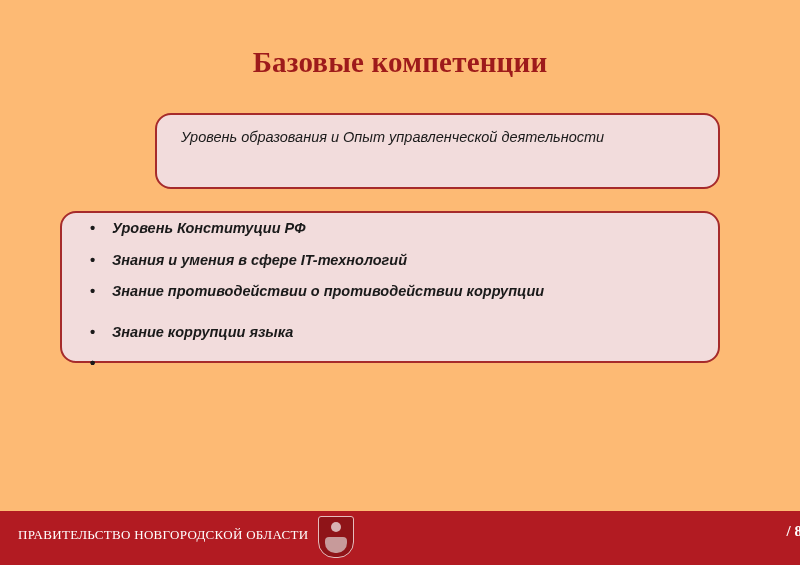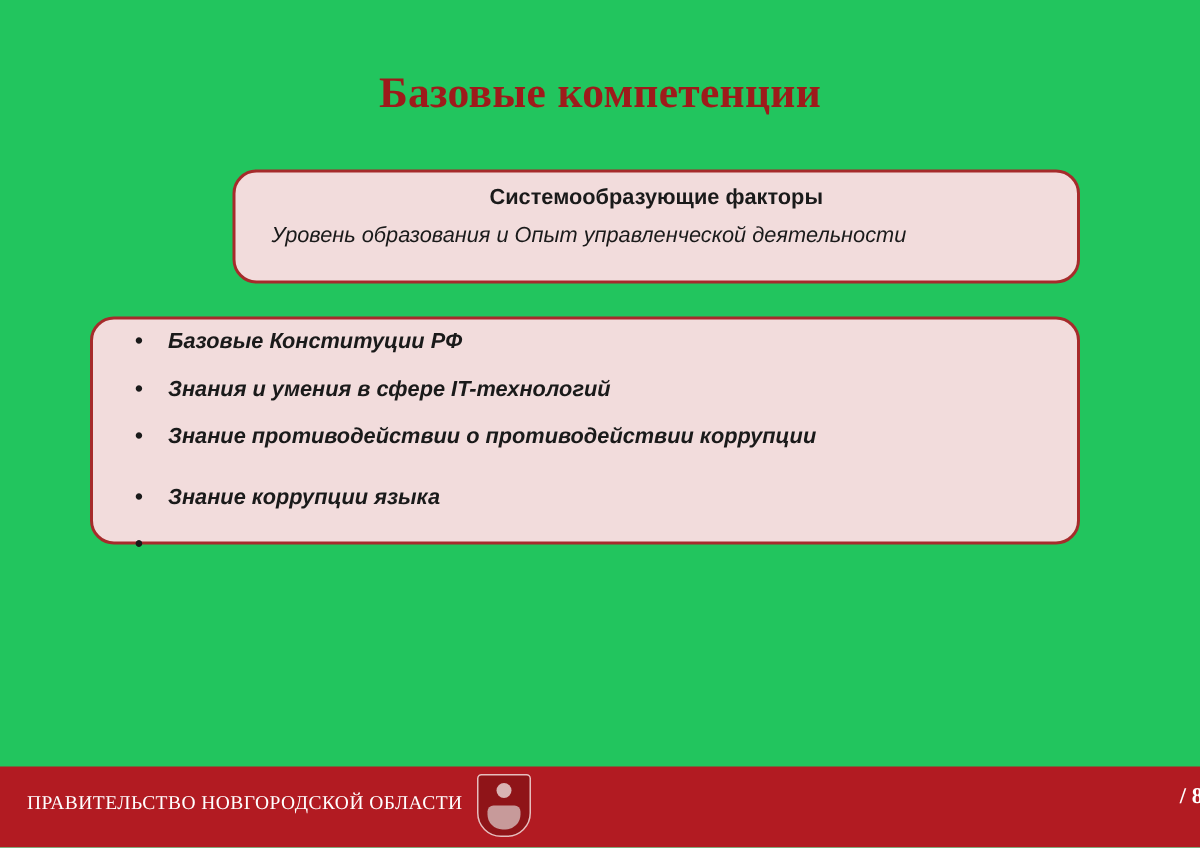--- a/index.html
+++ b/index.html
@@ -10,21 +10,21 @@
     width: 800px;
     height: 565px;
     background: #ffffff;
     font-family: "Liberation Sans", sans-serif;
     overflow: hidden;
   }
   .slide {
     position: relative;
     width: 800px;
     height: 565px;
-    background: #22c55e;
+    background: #fdba74;
     box-sizing: border-box;
   }
   .slide-title {
     position: absolute;
     top: 46px;
     left: 0;
     width: 800px;
     text-align: center;
     font-family: "Liberation Serif", serif;
     font-weight: bold;
@@ -167,30 +167,29 @@
   }
 </style>
 </head>
 <body>
 
 <div class="slide">
 
   <div class="slide-title">Базовые компетенции</div>
 
   <div class="factors-box">
-    <div class="factors-title">Системообразующие факторы</div>
     <div class="factors-sub">Уровень образования и Опыт управленческой деятельности</div>
   </div>
 
   <div class="comp-box"></div>
 
   <div class="comp-list">
     <div class="comp-item">
       <span class="bullet">•</span>
-      <span>Базовые Конституции РФ</span>
+      <span>Уровень Конституции РФ</span>
     </div>
     <div class="comp-item">
       <span class="bullet">•</span>
       <span>Знания и умения в сфере IT-технологий</span>
     </div>
     <div class="comp-item">
       <span class="bullet">•</span>
       <span>Знание противодействии о противодействии коррупции</span>
     </div>
     <div class="comp-item spacer-before">

